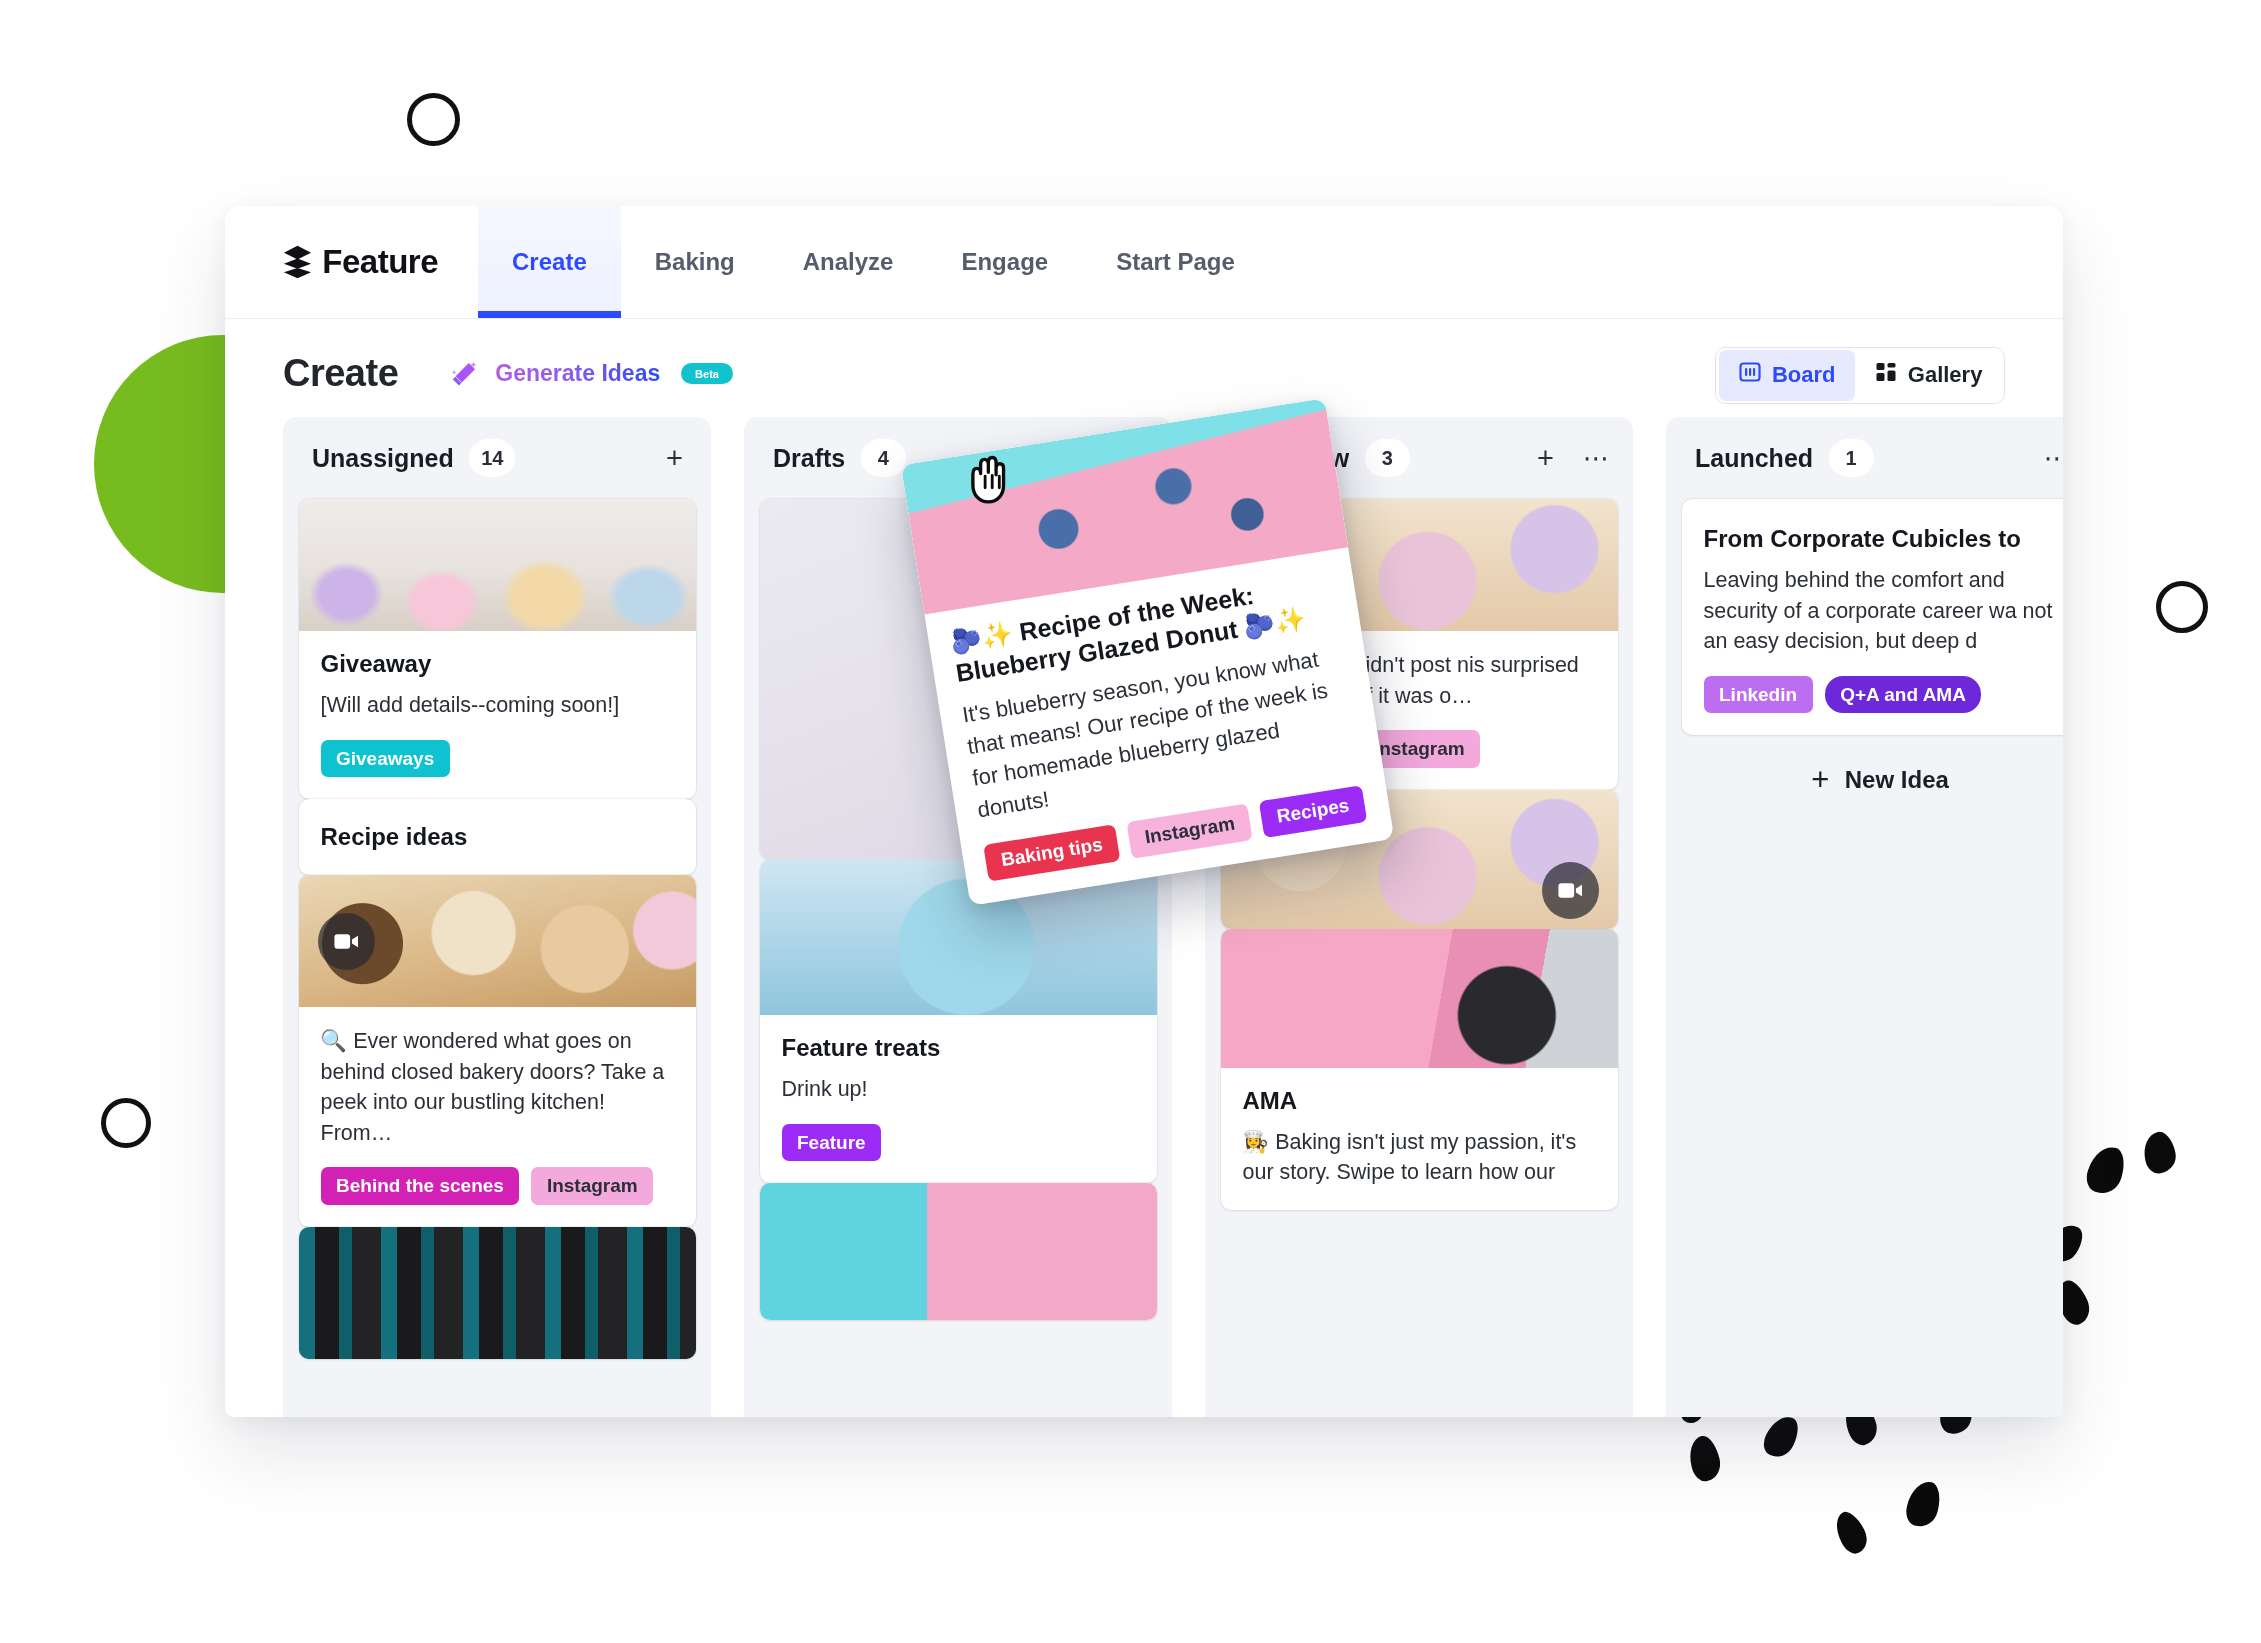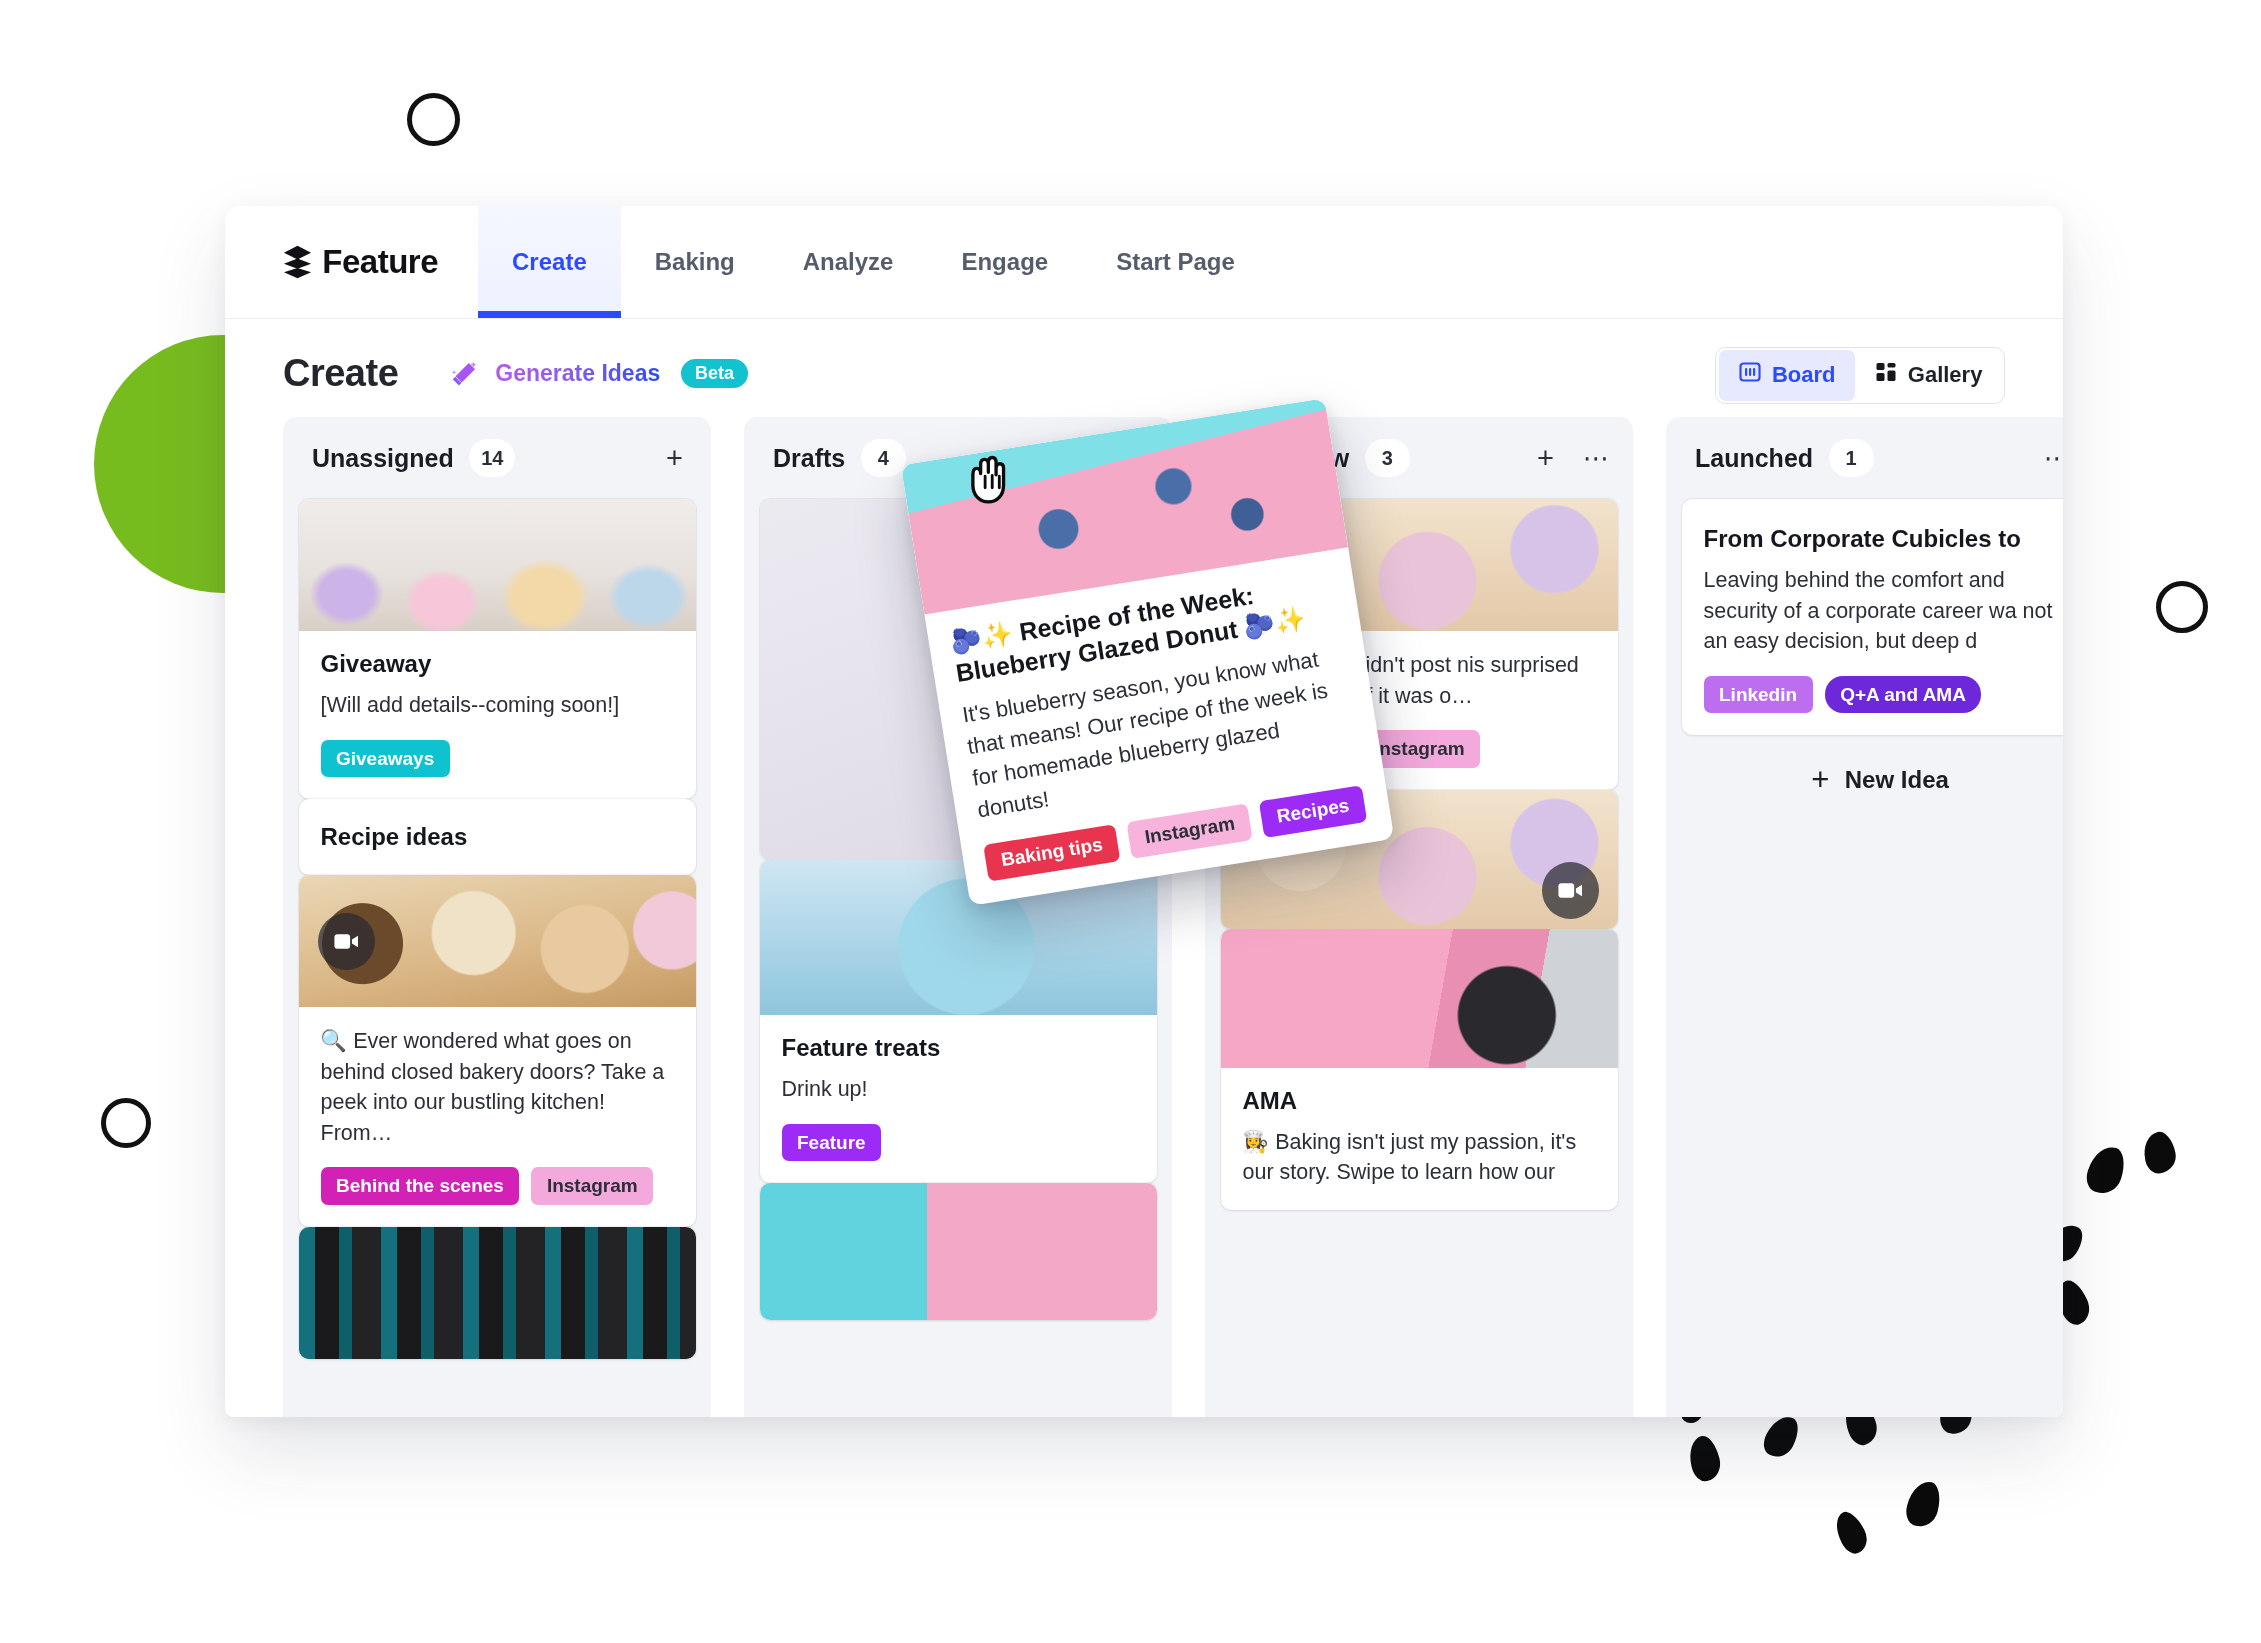--- a/index.html
+++ b/index.html
@@ -74,21 +74,21 @@
   .gen-ideas {
     display: flex; align-items: center; gap: 16px; margin-left: 52px; cursor: pointer;
   }
   .wand-icon { width: 29px; height: 29px; display:block; }
   .gen-ideas-label {
     font-size: 23px; font-weight: 600;
     background: linear-gradient(90deg, #b15ee0 0%, #8b5cf0 45%, #2b4bf5 100%);
     -webkit-background-clip: text; background-clip: text; color: transparent;
   }
   .beta-badge {
-    background: #12c2cf; color: #fff; font-size: 18px; font-weight: 700;
+    background: #12c2cf; color: #fff; font-size: 11px; font-weight: 700;
     padding: 4.3px 13.7px; border-radius: 858px; margin-left: 5.2px;
   }
   .view-toggle {
     position: absolute; right: 58px; top: 27.5px;
     display: flex; align-items: center; border: 0.9px solid #dfe3ec;
     border-radius: 10.3px; background: #fff; overflow: hidden; padding: 2.6px;
   }
   .vt-btn {
     display: flex; align-items: center; gap: 10.3px;
     padding: 10.3px 19px; font-size: 22px; font-weight: 600; color: #1d2129;

